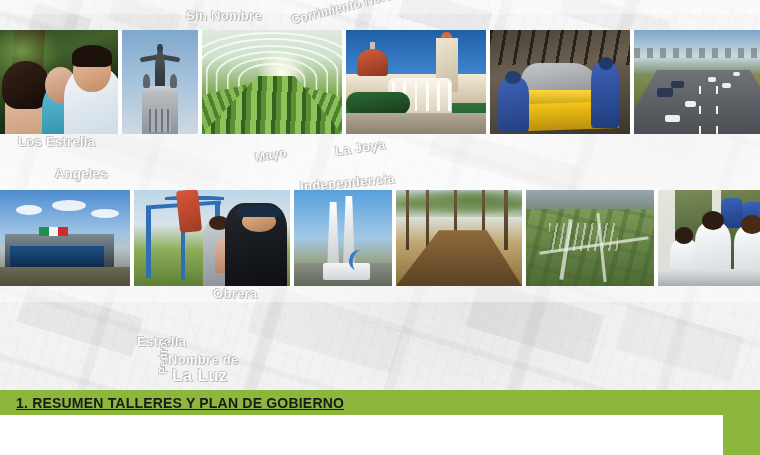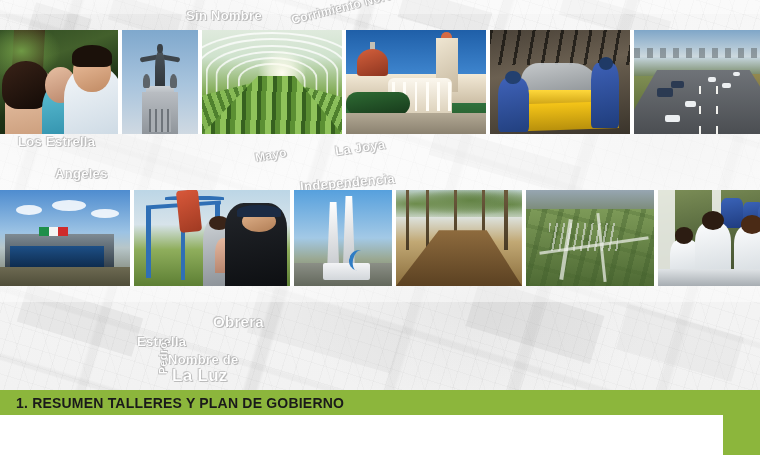--- a/index.html
+++ b/index.html
@@ -301,21 +301,21 @@
   </div>
 
   <div id="map-labels">
       <div class="map-label" style="left: 186px; top: 8px; font-size: 13px;">Sin Nombre</div>
       <div class="map-label" style="left: 290px; top: 0px; font-size: 12px; transform: rotate(-14deg);">Corrimiento Norte</div>
       <div class="map-label" style="left: 18px; top: 134px; font-size: 13px;">Los Estrella</div>
       <div class="map-label" style="left: 255px; top: 148px; font-size: 12px; transform: rotate(-10deg);">Mayo</div>
       <div class="map-label" style="left: 335px; top: 140px; font-size: 13px; transform: rotate(-8deg);">La Joya</div>
       <div class="map-label" style="left: 55px; top: 166px; font-size: 13px;">Angeles</div>
       <div class="map-label" style="left: 300px; top: 175px; font-size: 13px; transform: rotate(-5deg);">Independencia</div>
-      <div class="map-label" style="left: 213px; top: 313px; font-size: 15px;">Obrera</div>
+      <div class="map-label" style="left: 213px; top: 286px; font-size: 13px;">Obrera</div>
       <div class="map-label" style="left: 137px; top: 334px; font-size: 13px;">Estrella</div>
       <div class="map-label" style="left: 168px; top: 352px; font-size: 13px;">Nombre de</div>
       <div class="map-label" style="left: 172px; top: 366px; font-size: 17px;">La Luz</div>
       <div class="map-label" style="left: 147px; top: 352px; font-size: 11px; transform: rotate(-90deg);">Pedro</div>
     </div>
 
   <div class="strip" id="strip-top" style="top:30px;height:104px;">
 
     <div class="ph" style="width:118px;">
       <div class="scene s-family">
@@ -501,19 +501,19 @@
         <div class="head" style="left:36%;bottom:58%;width:18%;height:20%;"></div>
         <div class="coat" style="left:62%;width:30%;height:62%;"></div>
         <div class="head" style="left:68%;bottom:54%;width:18%;height:20%;background:#4a2a15;"></div>
         <div class="bench"></div>
       </div>
     </div>
   </div>
 
 
   <div class="green-title" style="top:390px;height:25px;background:#8cb63c;padding-left:16px;box-sizing:border-box;">
-    <span class="txt" style="font-size:14px;">1. RESUMEN TALLERES Y PLAN DE GOBIERNO</span>
+    <span class="txt" style="font-size:14px;text-decoration:underline;">1. RESUMEN TALLERES Y PLAN DE GOBIERNO</span>
   </div>
 
   <div class="green-side" style="left:723px;top:415px;width:37px;height:40px;background:#8cb63c;"></div>
 
 
 </div>
 
 </body></html>

